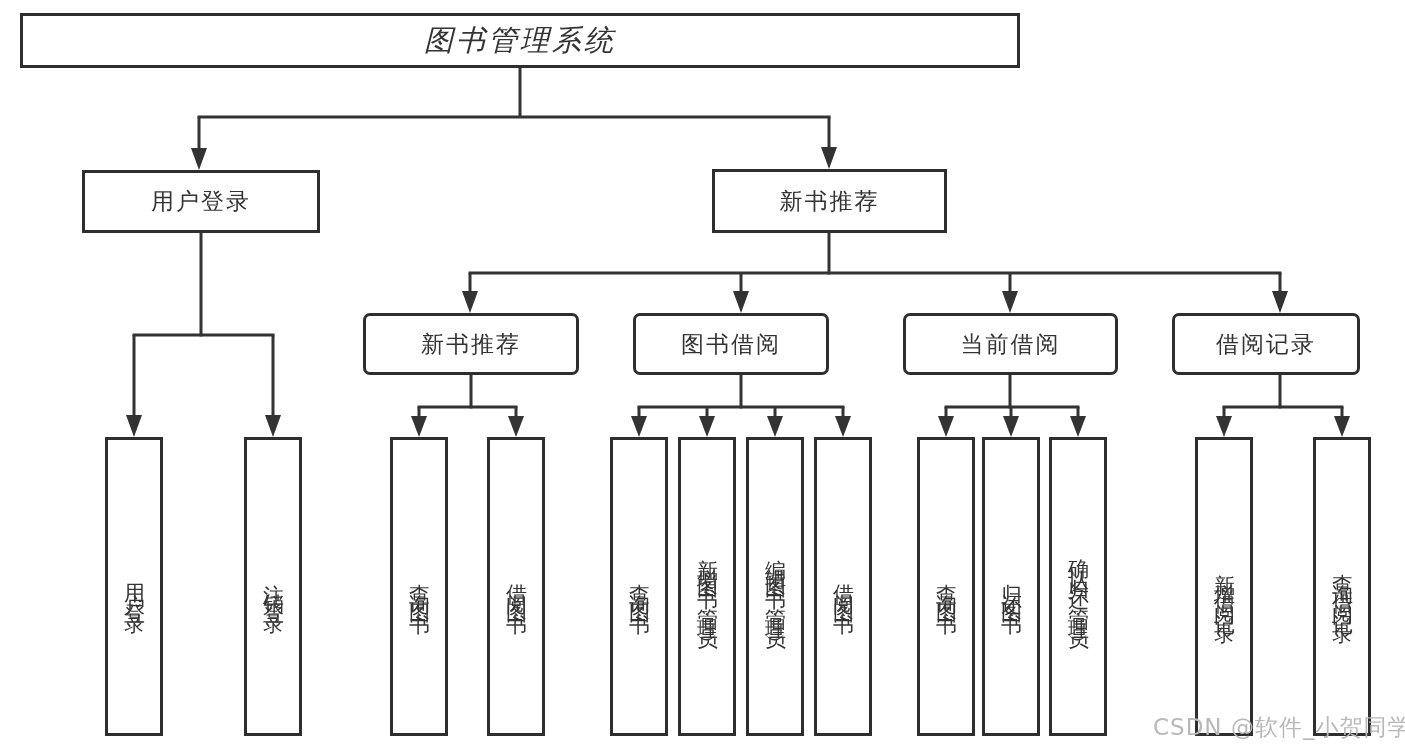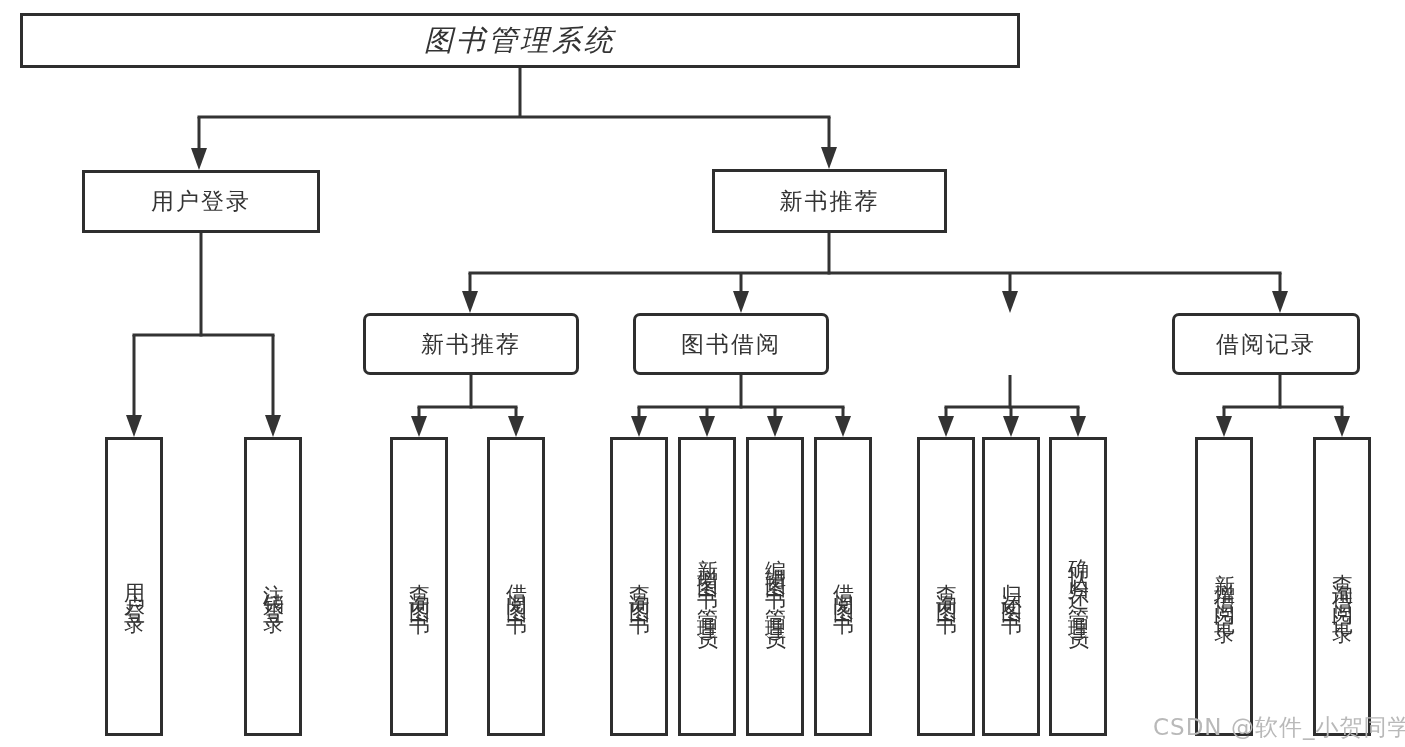--- a/index.html
+++ b/index.html
@@ -157,20 +157,23 @@
   <div class="box n-mgmt">
     <span class="hlabel">新书推荐</span>
   </div>
 
   <div class="box lvl3 n-newrec">
     <span class="hlabel">新书推荐</span>
   </div>
   <div class="box lvl3 n-borrow">
     <span class="hlabel">图书借阅</span>
   </div>
+  <div class="box lvl3 n-curr">
+    <span class="hlabel">当前借阅</span>
+  </div>
   <div class="box lvl3 n-rec">
     <span class="hlabel">借阅记录</span>
   </div>
 
   <div class="box leaf lf-1">
     <span class="vtext">用户登录</span>
   </div>
   <div class="box leaf lf-2">
     <span class="vtext">注销登录</span>
   </div>

